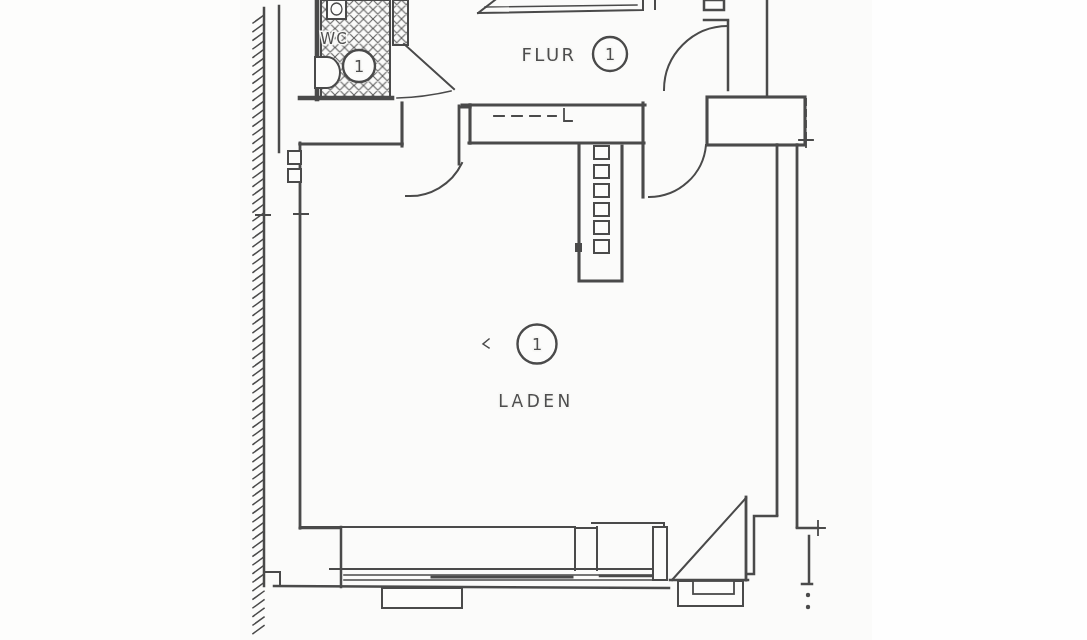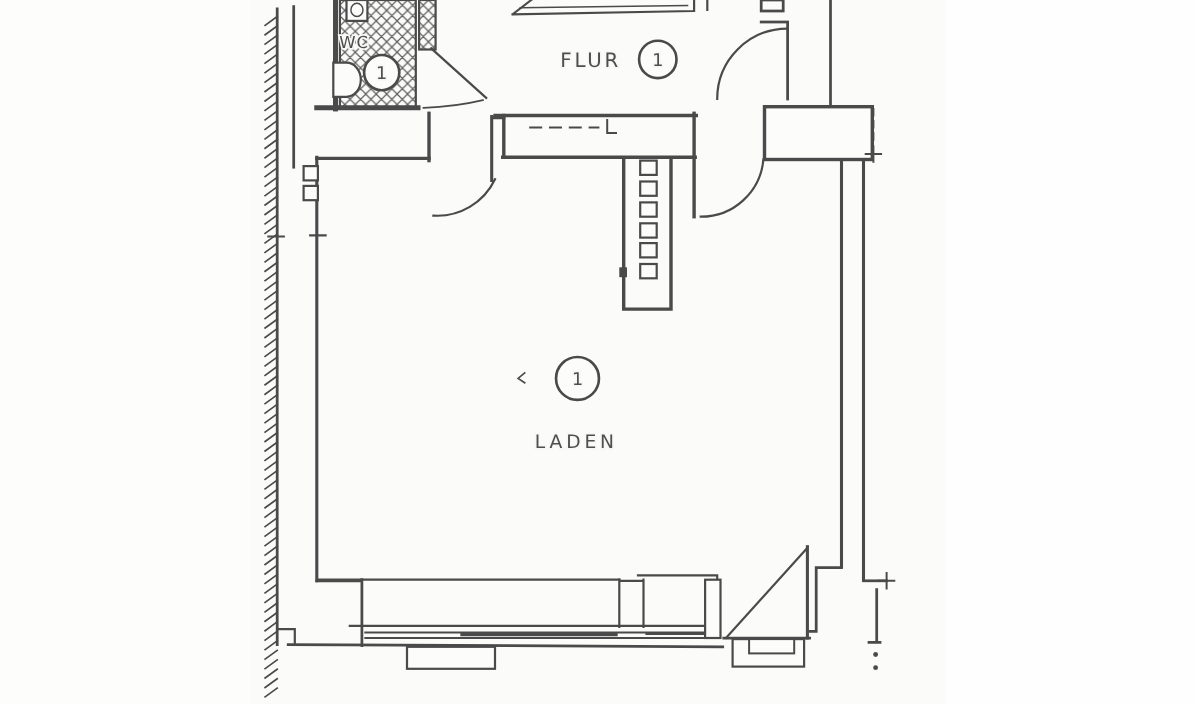--- a/index.html
+++ b/index.html
@@ -1,20 +1,20 @@
 <!DOCTYPE html>
 <html><head>
 <meta charset="utf-8">
 <style>
   html,body{margin:0;padding:0;}
   body{
     width:1087px;height:640px;position:relative;overflow:hidden;
     background:#fdfdfc;font-family:"DejaVu Sans","Liberation Sans",sans-serif;
   }
-  #plan-wrap{position:absolute;left:0;top:0;width:890px;height:640px;}
+  #plan-wrap{position:absolute;left:12px;top:0;width:890px;height:640px;}
   svg{display:block;}
   .ln{stroke:#4a4a4a;fill:none;stroke-linecap:square;stroke-linejoin:miter;}
   .w25{stroke-width:2.5px;} .w2{stroke-width:2px;} .w16{stroke-width:1.6px;}
   .w3{stroke-width:3.1px;} .w28{stroke-width:2.8px;} .w45{stroke-width:4.6px;}
   .w18{stroke-width:1.8px;}
   .whitefill{fill:#fcfcfb;}
   .plan-text{
     fill:#4e4e4e;font-family:"DejaVu Sans","Liberation Sans",sans-serif;
     paint-order:stroke;stroke:#f7f7f5;stroke-width:3px;
   }

